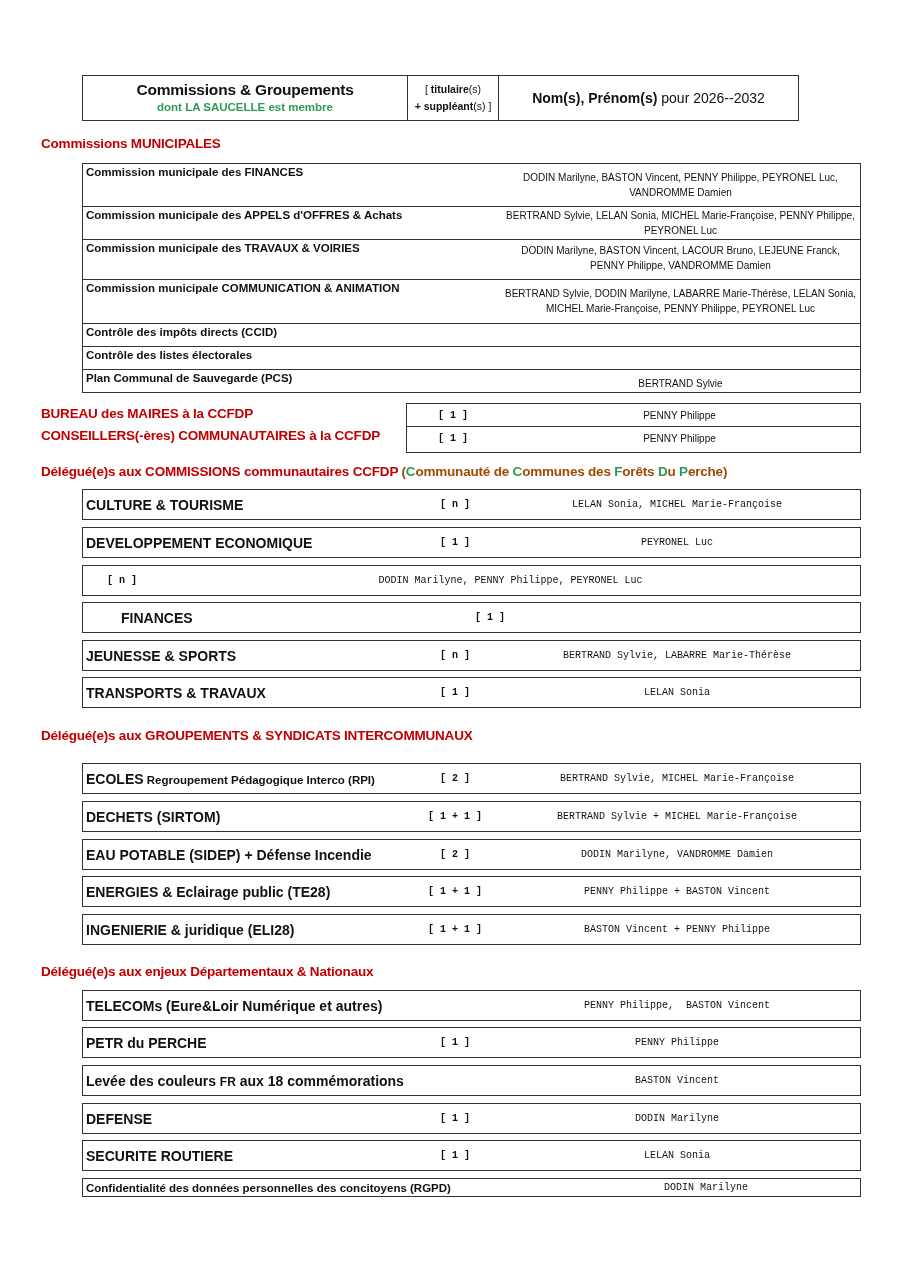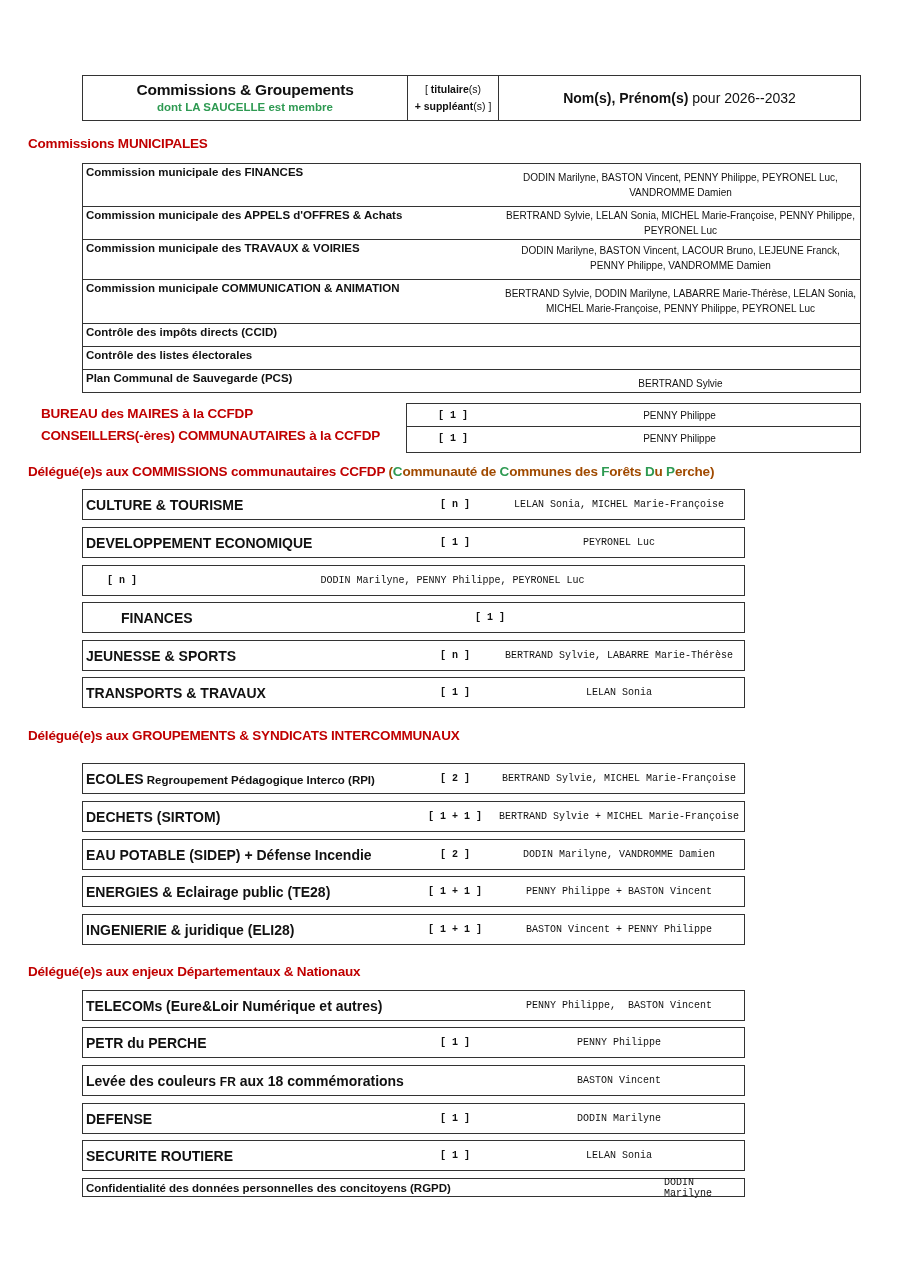--- a/index.html
+++ b/index.html
@@ -4,50 +4,50 @@
 <style>
   html, body { margin: 0; padding: 0; background: #ffffff; }
   body {
     width: 900px; height: 1273px; position: relative; overflow: hidden;
     font-family: "Liberation Sans", "DejaVu Sans", sans-serif;
     color: #111111;
   }
   .abs { position: absolute; box-sizing: border-box; }
 
   
-  .hdr { left: 82px; top: 75px; width: 779px; height: 46px; border: 1px solid #333; display: flex; }
+  .hdr { left: 82px; top: 75px; width: 717px; height: 46px; border: 1px solid #333; display: flex; }
   .hdr .c1 { width: 324px; border-right: 1px solid #333; text-align: center; padding-top: 5px; }
   .hdr .c1 .t { font-weight: bold; font-size: 15.5px; letter-spacing: -0.2px; }
   .hdr .c1 .s { font-weight: bold; font-size: 11.5px; color: #2e9a52; margin-top: 2px; }
   .hdr .c2 { width: 90px; border-right: 1px solid #333; text-align: center; font-size: 10.5px; padding-top: 5px; line-height: 17px; }
   .hdr .c2 b { font-weight: bold; }
   .hdr .c3 { flex: 1; display: flex; align-items: center; justify-content: center; font-size: 14px; }
   .hdr .c3 b { font-weight: bold; }
 
-  .sec { font-weight: bold; font-size: 13.5px; color: #c00000; left: 28px; letter-spacing: -0.2px; }
+  .sec { font-weight: bold; font-size: 13.5px; color: #c00000; left: 41px; letter-spacing: -0.2px; }
   .sec .g { color: #2e9a52; }
   .sec .br { color: #a04a00; }
 
   
   .mtab { left: 82px; top: 163px; width: 779px; border: 1px solid #333; }
   .mrow { display: flex; border-bottom: 1px solid #333; box-sizing: border-box; }
   .mrow:last-child { border-bottom: none; }
   .mrow .lbl { width: 412px; font-weight: bold; font-size: 11.5px; padding: 2px 3px; }
   .mrow .val { flex: 1; font-size: 10px; text-align: center; padding: 6px 2px 2px; line-height: 15px; }
 
   
   .btab { left: 406px; top: 403px; width: 455px; height: 50px; border: 1px solid #333; }
   .brow { display: flex; height: 22px; border-bottom: 1px solid #333; align-items: center; font-size: 10px; }
   .brow:last-child { border-bottom: none; }
   .brow .q { width: 92px; text-align: center; font-weight: bold; font-family: "Liberation Mono", monospace; font-size: 10px; }
   .brow .n { flex: 1; text-align: center; }
   .blbl { left: 41px; font-weight: bold; font-size: 13.5px; color: #c00000; letter-spacing: -0.2px; }
 
   
-  .box { left: 82px; width: 663px; height: 31px; border: 1px solid #333; display: flex; align-items: center; }
+  .box { left: 82px; width: 779px; height: 31px; border: 1px solid #333; display: flex; align-items: center; }
   .box .lbl { width: 330px; padding-left: 3px; font-weight: bold; font-size: 14px; white-space: nowrap; }
   .box .lbl .sm { font-size: 11.5px; }
   .box .lbl .nb { font-weight: bold; }
   .box .lbl .fr { font-size: 12px; }
   .box .q { width: 78px; text-align: center; font-weight: bold; font-size: 10px; font-family: "Liberation Mono", monospace; }
   .box .n { flex: 1; text-align: center; font-size: 10px; font-family: Liberation Mono, monospace; }
   .box.small { height: 19px; }
   .box.small .lbl { font-size: 11.5px; width: 520px; }
 </style>
 </head>

